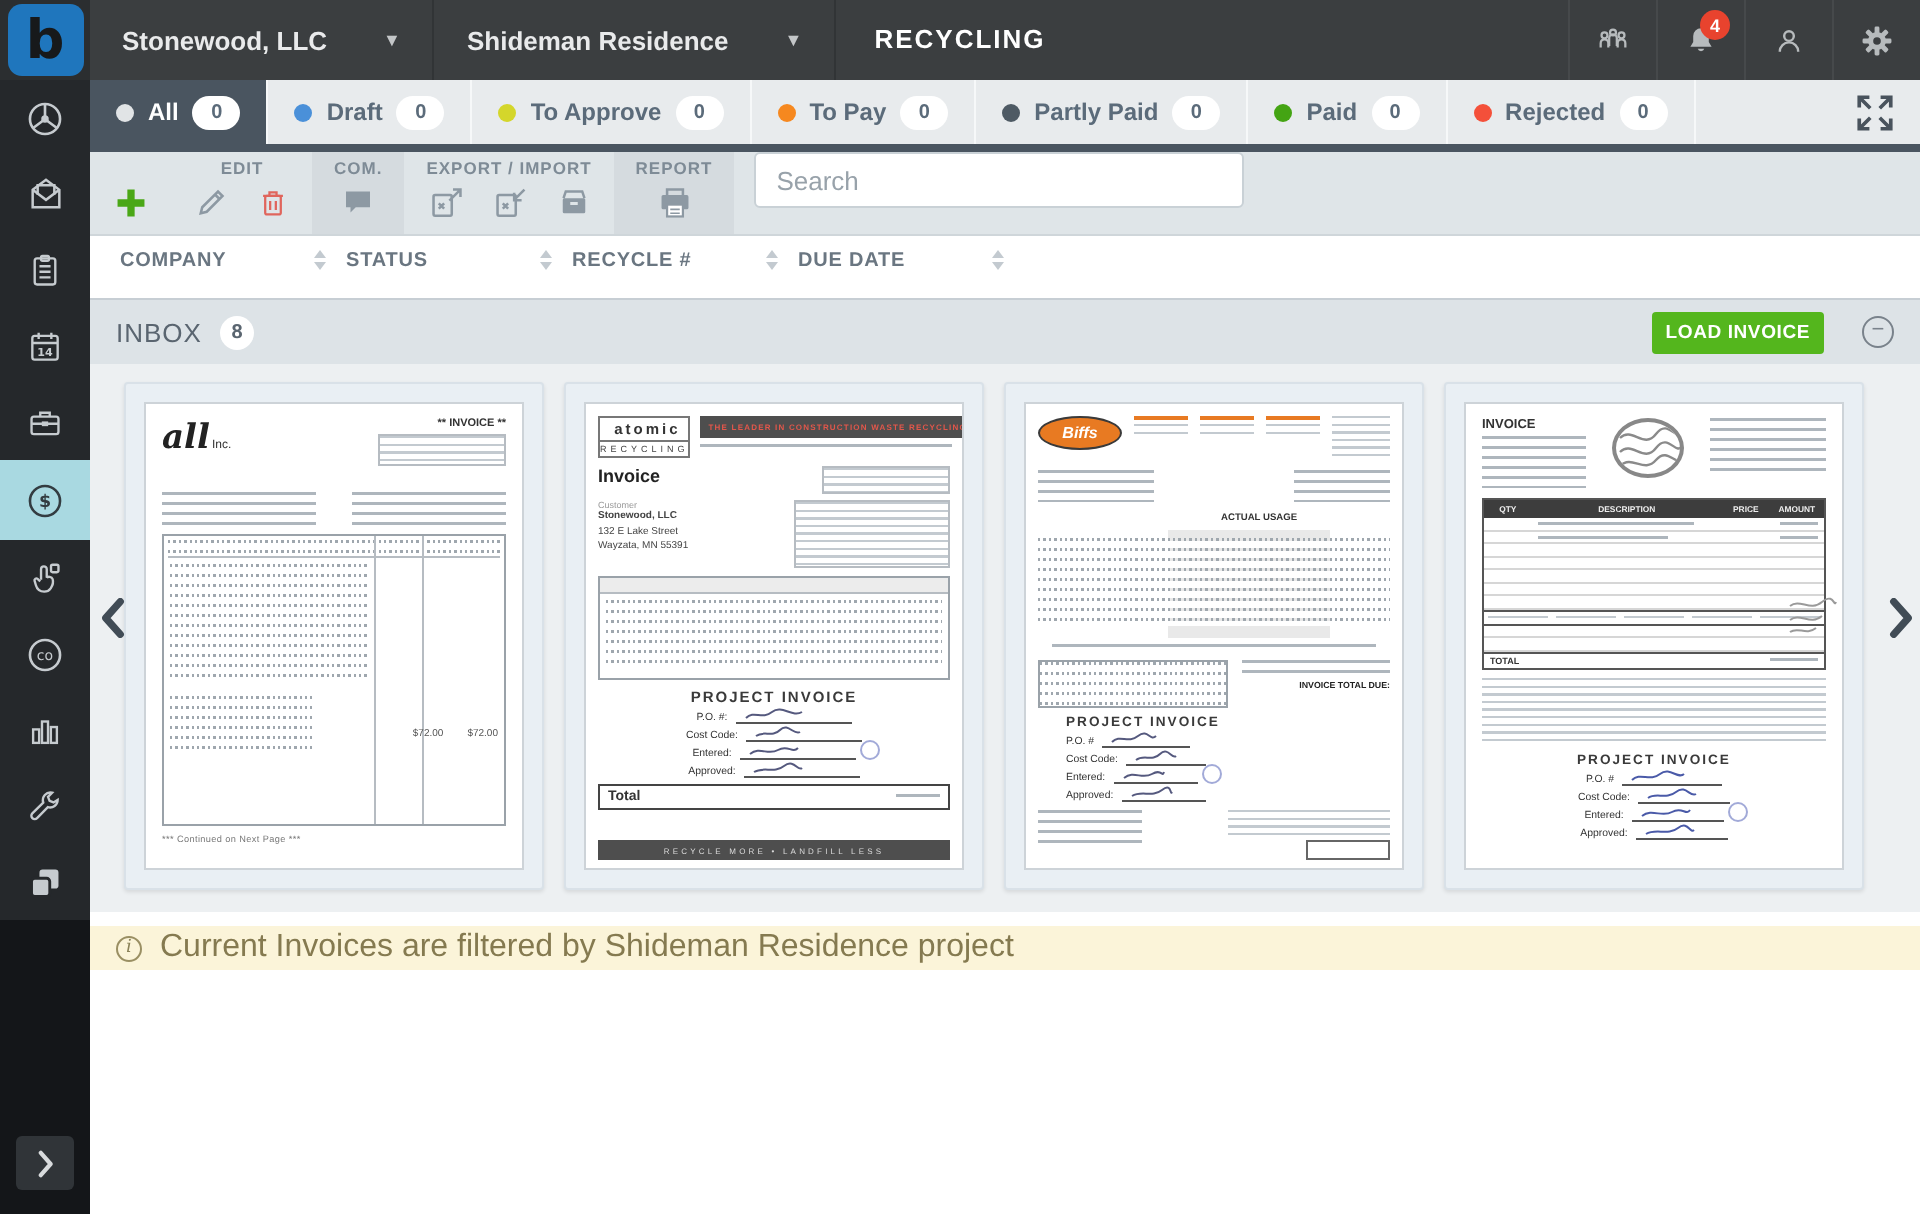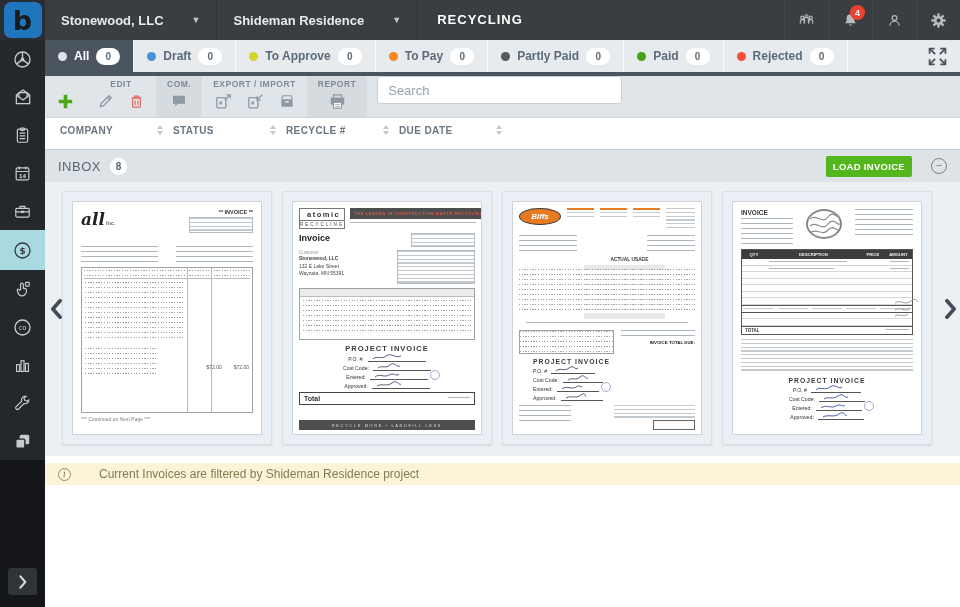--- a/index.html
+++ b/index.html
@@ -118,21 +118,21 @@
   .c4-seal { width:36px; height:30px; border:2px solid #888; border-radius:50%; position:relative; overflow:hidden; }
   .c4-thead { background:#3d3d3d; color:#eee; display:flex; align-items:center; height:9px; font-size:4.2px; font-weight:bold; }
   .c4-table { border:1.5px solid #555; }
   .c4-row { height:6.5px; border-bottom:1px solid #d6d6d6; position:relative; }
   .c4-tot { font-size:4.5px; font-weight:bold; color:#333; padding:1px 3px; }
 
   
   .infogap { height:7px; background:#fff; }
   .infobar { height:22px; background:#fbf4d9; display:flex; align-items:center; gap:9px; padding-left:13px; }
   .info-ic { width:13px; height:13px; border:1px solid #9a8f63; border-radius:50%; color:#8a8258; font-size:9px; font-family:"DejaVu Serif",serif; font-style:italic; display:flex; align-items:center; justify-content:center; }
-  .info-text { font-size:12px; color:#857a50;margin-left:19px; }
+  .info-text { font-size:16px; color:#857a50; }
   .bottom-white { flex:1; background:#fff; }
 </style>
 </head>
 <body>
 
 <div class="app">
 
   <header class="topbar">
     <div class="logo-box">
         <span class="logo">b</span>

